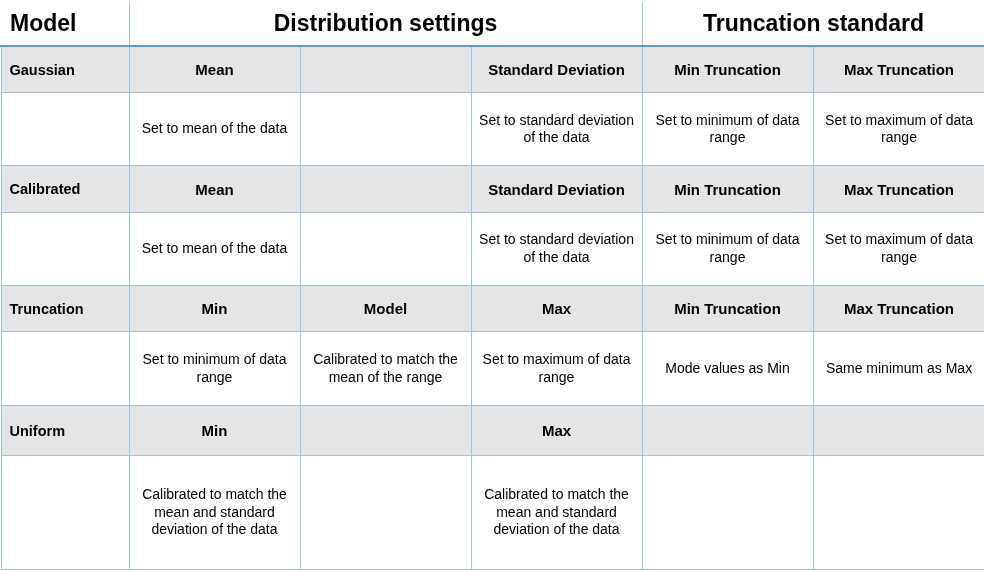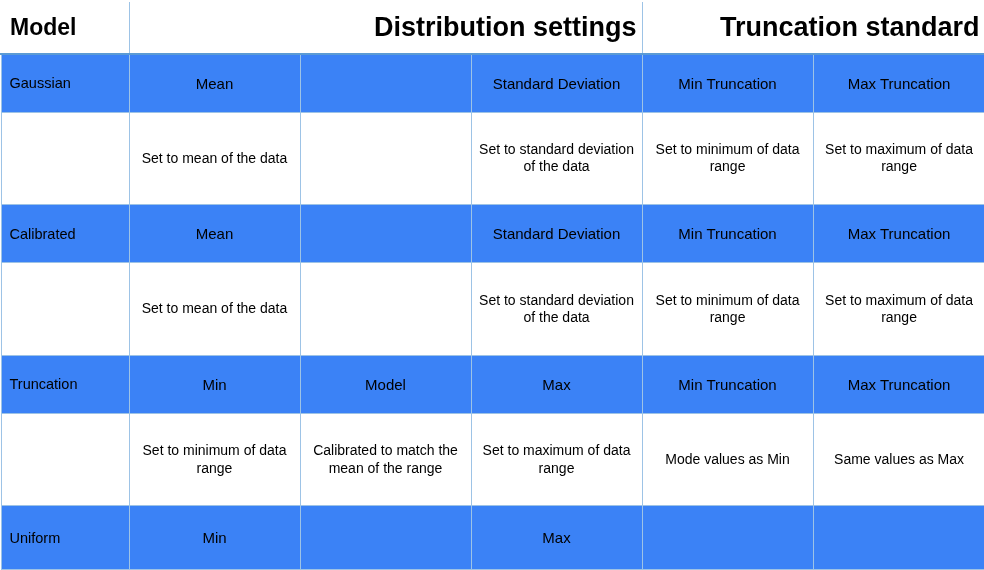--- a/index.html
+++ b/index.html
@@ -22,21 +22,21 @@
     border-collapse: collapse;
     table-layout: fixed;
     width: 984px;
     height: 570px;
   }
   table.matrix td {
     border: 1px solid #9dc3e6;
     box-sizing: border-box;
     text-align: center;
     vertical-align: middle;
-    padding: 0 5px;
+    padding: 7px 5px;
     color: #000000;
   }
   
   col.c0 { width: 128px; }
   col.c1 { width: 171px; }
   col.c2 { width: 171px; }
   col.c3 { width: 171px; }
   col.c4 { width: 171px; }
   col.c5 { width: 172px; }
 
@@ -50,28 +50,27 @@
     height: 40px;
   }
   tr.head-row td.model-head {
     text-align: left;
     padding-left: 8px;
     font-size: 23px;
     border-left: 2px solid #ffffff;
     border-right: 1px solid #9dc3e6;
   }
   tr.head-row td.group-head {
-    font-size: 27px;
-    text-align: right;
+    font-size: 23px;
   }
 
   
   tr.label-row td {
-    background: #3b82f6;
-    font-weight: normal;
+    background: #e5e5e5;
+    font-weight: bold;
     font-size: 15px;
     height: 44px;
   }
   tr.label-row td.rowname {
     text-align: left;
     padding-left: 8px;
     font-size: 14.5px;
   }
   
   tr.value-row td {
@@ -149,26 +148,34 @@
         <td>Max</td>
         <td>Min Truncation</td>
         <td>Max Truncation</td>
       </tr>
       <tr class="value-row">
         <td class="empty"></td>
         <td>Set to minimum of data range</td>
         <td>Calibrated to match the mean of the range</td>
         <td>Set to maximum  of data range</td>
         <td>Mode values as Min</td>
-        <td>Same values as Max</td>
+        <td>Same minimum as Max</td>
       </tr>
 
       <tr class="label-row uniform">
         <td class="rowname">Uniform</td>
         <td>Min</td>
         <td></td>
         <td>Max</td>
         <td></td>
         <td></td>
       </tr>
+      <tr class="value-row tall">
+        <td class="empty"></td>
+        <td>Calibrated to match the mean and standard deviation of the data</td>
+        <td></td>
+        <td>Calibrated to match the mean and standard deviation of the data</td>
+        <td></td>
+        <td></td>
+      </tr>
     </tbody>
   </table>
 </div>
 
 </body></html>

